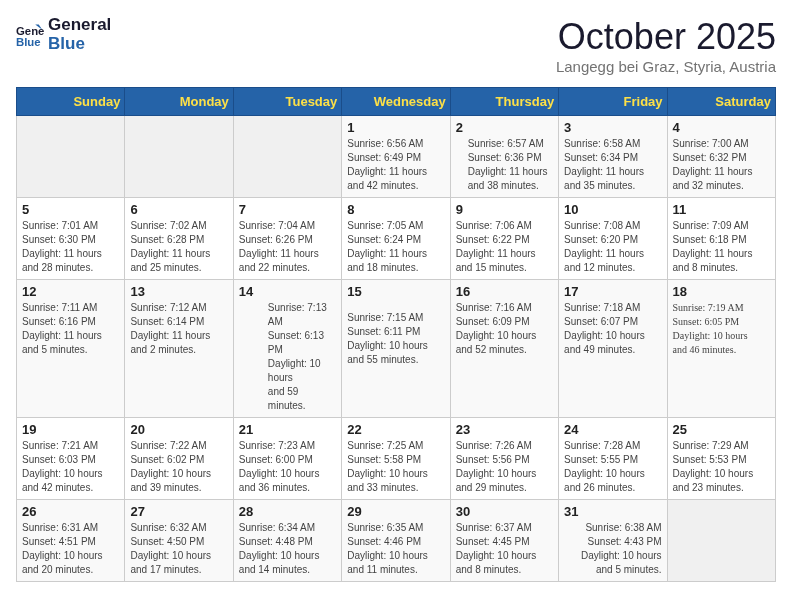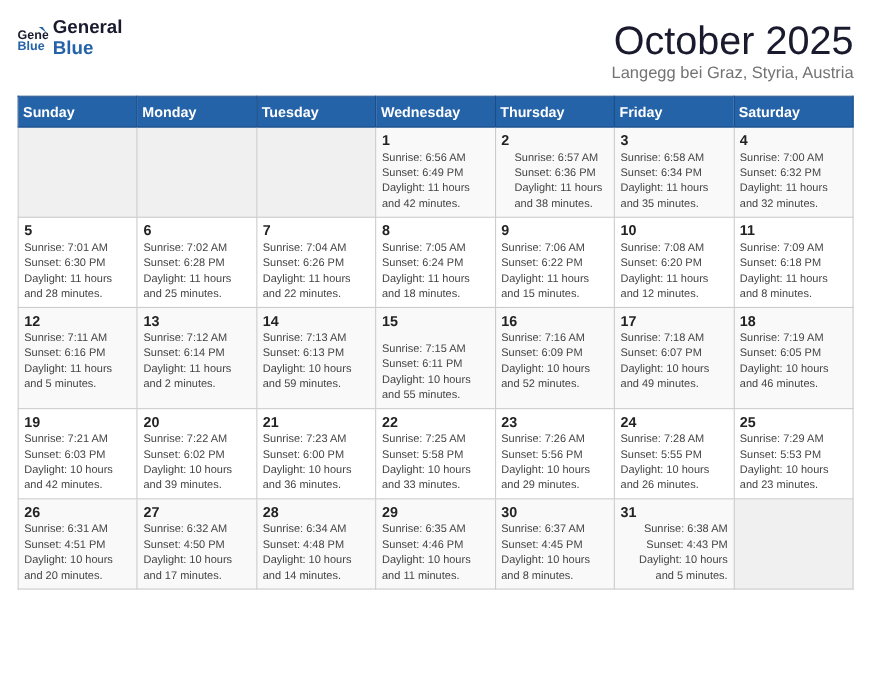--- a/index.html
+++ b/index.html
@@ -35,25 +35,25 @@
       font-size: 15px;
       color: #737373;
     }
     .calendar {
       width: 100%;
       border-collapse: collapse;
       border: 1px solid #ccc;
     }
     .calendar th {
       background: #2563a8;
-      color: #ffffff;
+      color: #fde047;
       font-size: 13px;
       font-weight: bold;
       padding: 6px 4px;
-      text-align: left;
+      text-align: right;
       border: 1px solid #1a4d8a;
     }
     .calendar td {
       width: calc(100% / 7);
       vertical-align: top;
       border: 1px solid #ccc;
       padding: 4px 5px;
       font-size: 10.5px;
       color: #333;
       min-height: 80px;
@@ -203,21 +203,21 @@
         </td>
         <td>
           <span class="day-num">13</span>
           <div class="day-info" style="white-space: pre-line;">Sunrise: 7:12 AM
 Sunset: 6:14 PM
 Daylight: 11 hours
 and 2 minutes.</div>
         </td>
         <td>
           <span class="day-num">14</span>
-          <div class="day-info" style="white-space: pre-line;">Sunrise: 7:13 AM
+          <div class="day-info" style="white-space: pre-line; margin-left: 29px;">Sunrise: 7:13 AM
 Sunset: 6:13 PM
 Daylight: 10 hours
 and 59 minutes.</div>
         </td>
         <td>
           <span class="day-num">15</span>
           <div class="day-info" style="white-space: pre-line; margin-top: 12px;">Sunrise: 7:15 AM
 Sunset: 6:11 PM
 Daylight: 10 hours
 and 55 minutes.</div>
@@ -231,21 +231,21 @@
         </td>
         <td>
           <span class="day-num">17</span>
           <div class="day-info" style="white-space: pre-line;">Sunrise: 7:18 AM
 Sunset: 6:07 PM
 Daylight: 10 hours
 and 49 minutes.</div>
         </td>
         <td>
           <span class="day-num">18</span>
-          <div class="day-info" style="white-space: pre-line;">Sunrise: 7:19 AM
+          <div class="day-info" style="white-space: pre-line; font-family: Liberation Serif, serif;">Sunrise: 7:19 AM
 Sunset: 6:05 PM
 Daylight: 10 hours
 and 46 minutes.</div>
         </td>
       </tr>
       <tr>
         <td>
           <span class="day-num">19</span>
           <div class="day-info" style="white-space: pre-line;">Sunrise: 7:21 AM
 Sunset: 6:03 PM

